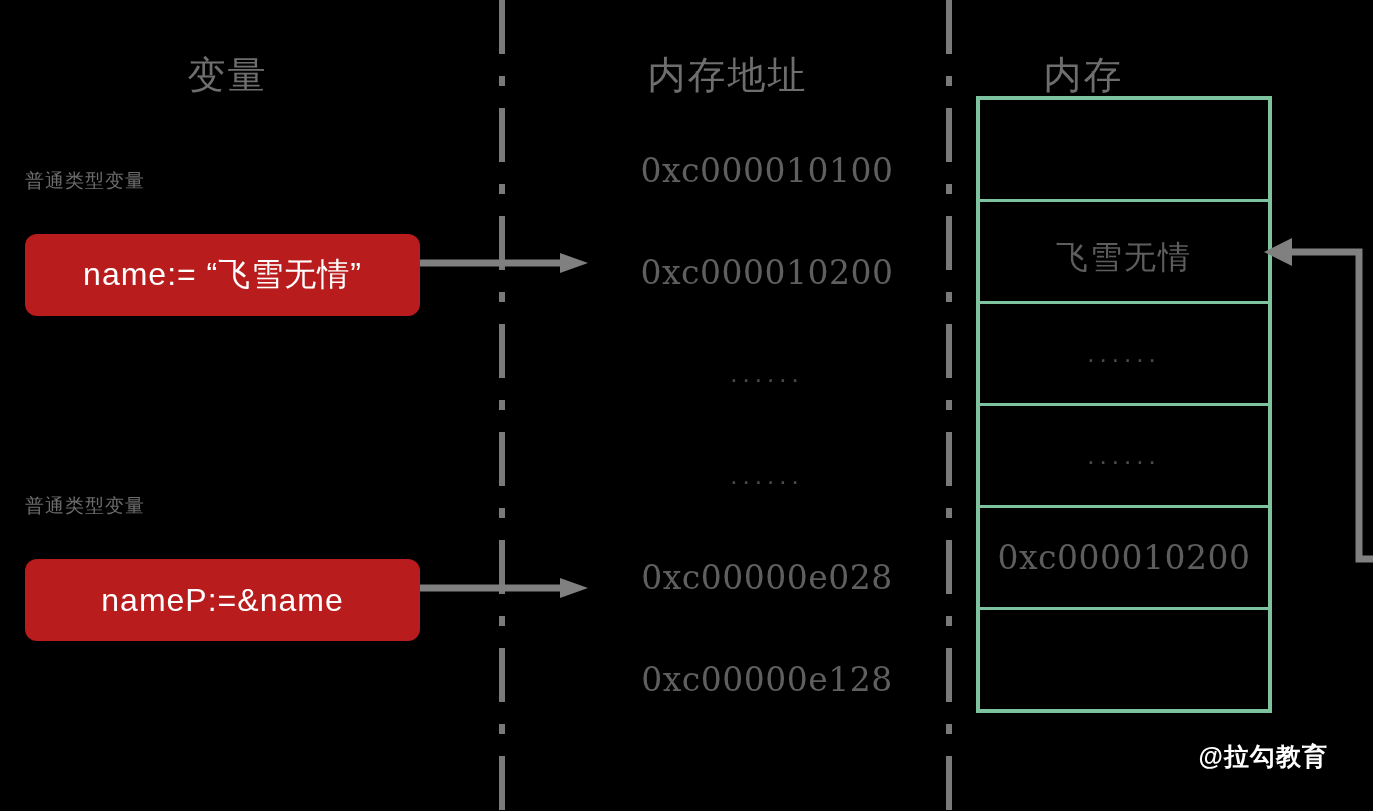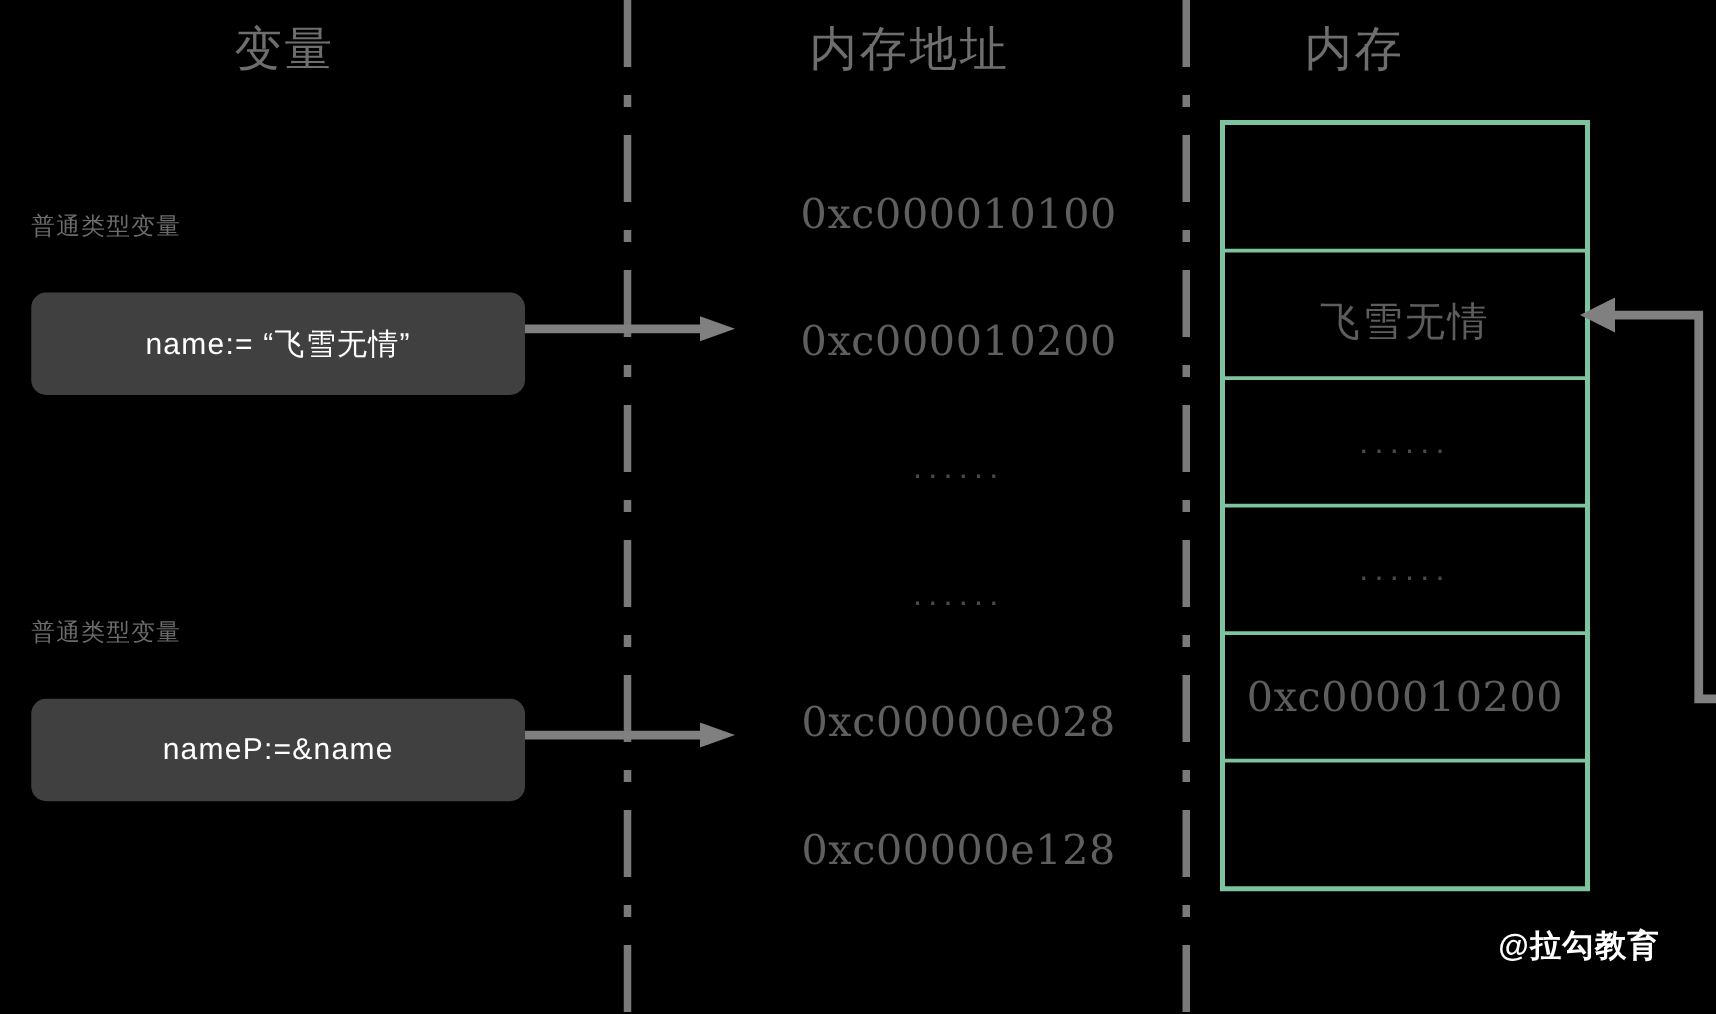--- a/index.html
+++ b/index.html
@@ -20,20 +20,21 @@
 
   
   .col-header {
     position: absolute;
     color: #6e6e6e;
     font-size: 38px;
     font-weight: 400;
     letter-spacing: 2px;
     white-space: nowrap;
     text-align: center;
+    margin-top: 36px;
   }
   #hdr-variable   { left: 100px;  top: 14px;  width: 255px; }
   #hdr-address    { left: 600px;  top: 14px;  width: 255px; }
   #hdr-memory     { left: 956px; top: 14px;  width: 255px; }
 
   
   .divider {
     position: absolute;
     top: 0;
     width: 6px;
@@ -58,23 +59,23 @@
     font-size: 19px;
     text-align: left;
     white-space: nowrap;
     letter-spacing: 1px;
     margin-bottom: 13px;
   }
   .var-box {
     width: 395px;
     height: 82px;
     border-radius: 12px;
-    background: #404040;
+    background: #b91c1c;
     color: #ffffff;
-    font-size: 24px;
+    font-size: 32px;
     display: flex;
     align-items: center;
     justify-content: center;
     white-space: nowrap;
     letter-spacing: 1px;
     margin-top: 40px;
   }
   #var-group-normal  { left: 25px; top: 168px; }
   #var-group-pointer { left: 25px; top: 493px; }
 

